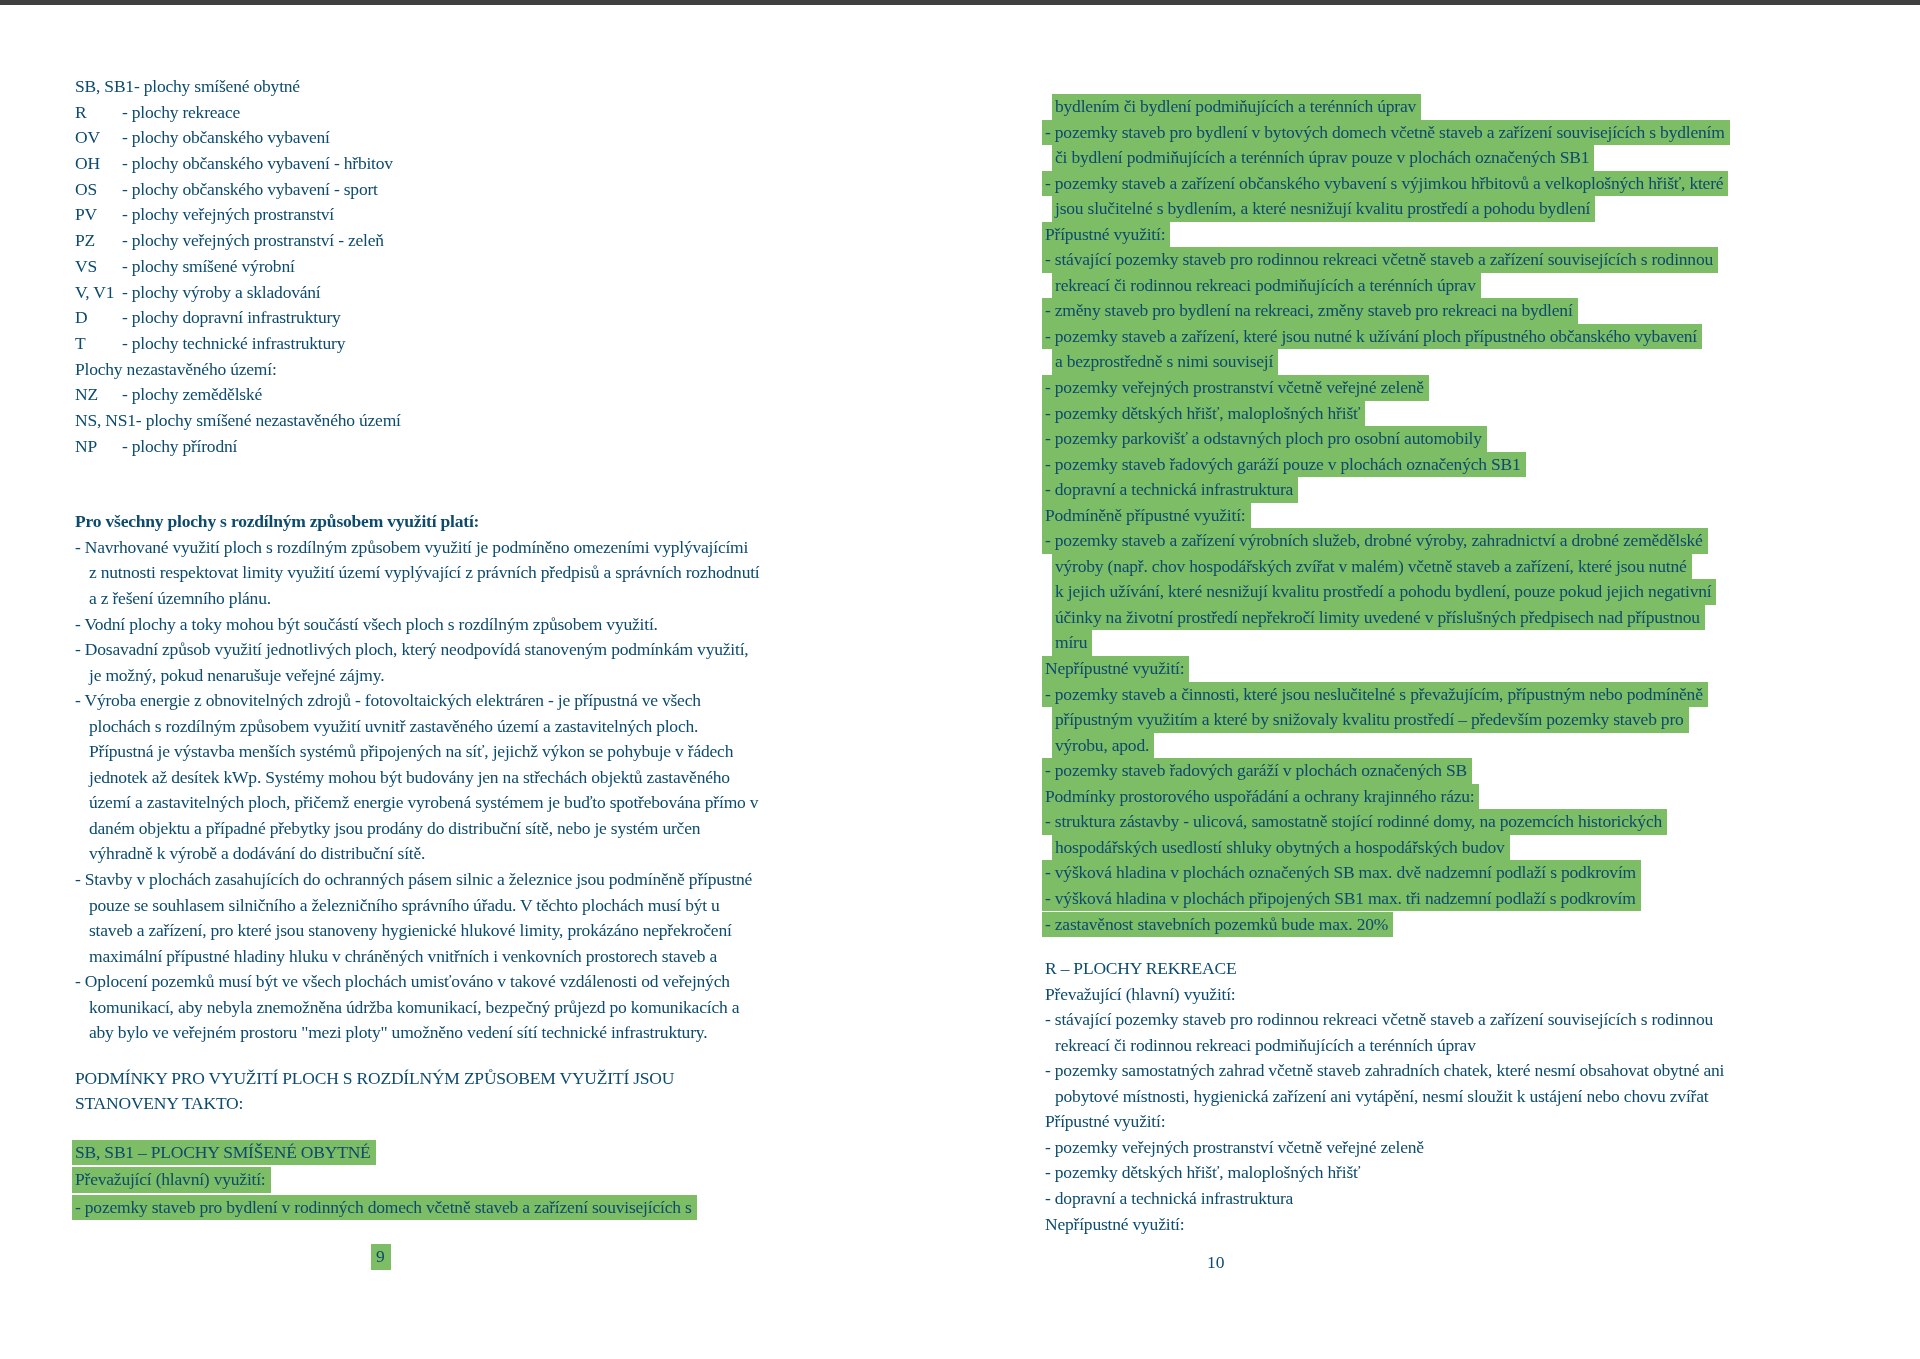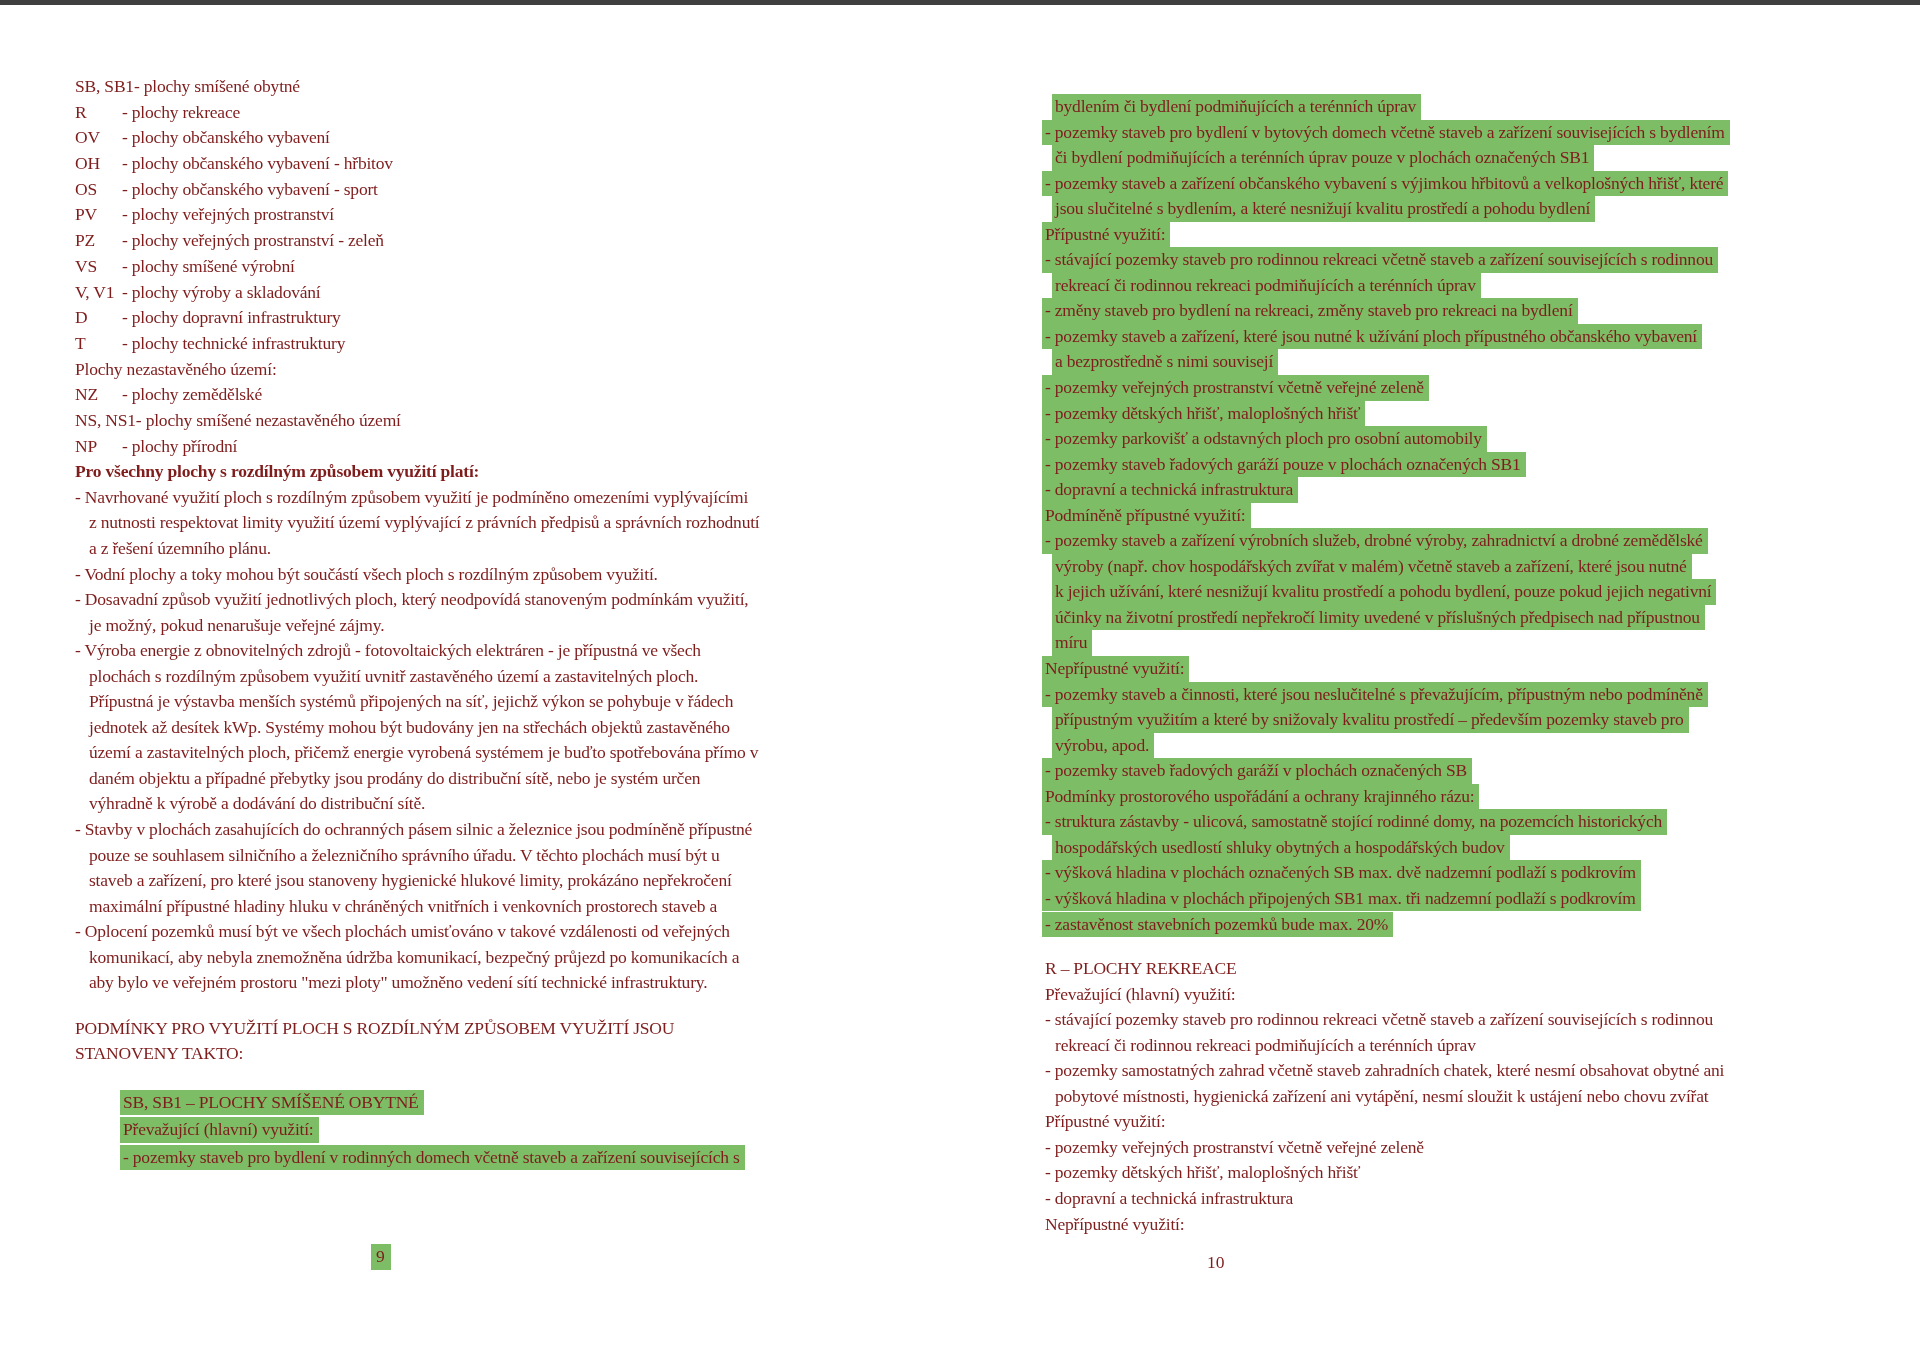--- a/index.html
+++ b/index.html
@@ -1,37 +1,37 @@
 <!DOCTYPE html>
 <html style="--hl: #7dbd66; --bar: #3f3f3f;"><head>
 <meta charset="utf-8">
 <style>
   html,body{margin:0;padding:0;background:#e8e8e8;}
   #canvas{
     position:relative;width:1920px;height:1359px;background:#ffffff;overflow:hidden;
-    font-family:"Liberation Serif","DejaVu Serif",serif;color:#7f1d1d;
+    font-family:"Liberation Serif","DejaVu Serif",serif;color:#0c4a6e;
   }
   #topbar{position:absolute;top:0;left:0;width:1920px;height:5px;background:var(--bar,#3f3f3f);}
   #left-page{position:absolute;left:75px;top:76px;width:690px;}
   #right-page{position:absolute;left:1045px;top:94px;width:840px;}
 
   .ln{height:25.55px;white-space:nowrap;font-size:17.5px;letter-spacing:-0.2px;}
   .ln .t{display:inline-block;line-height:20.5px;}
   .ln.bold{font-weight:400;}
   .ln.highlight .t{background:var(--hl,#7dbd66);padding:2px 5px 3px 3px;margin-left:-3px;}
   #left-page .ln.indent{padding-left:14px;}
   #right-page .ln.indent{padding-left:10px;}
 
   .legend .ln{height:25.7px;}
   .lg-code{display:inline-block;min-width:47px;}
 
-  .general{text-decoration:underline;}
+  .general{margin-top:50px;text-decoration:underline;}
   .general .heading{font-weight:700;}
   .conds{margin-top:20px;}
-  .sbblk{margin-top:21px;margin-left:48px;}
+  .sbblk{margin-top:21px;}
   .sbblk .ln{height:27.5px;}
   .rblk{margin-top:21px;}
 
   .pagenum{position:absolute;font-size:17.5px;}
   #pn9{left:371px;top:1244px;}
   #pn9 .t{background:var(--hl,#7dbd66);padding:2px 6px 3px 5px;display:inline-block;line-height:20.5px;}
   #pn10{left:1207px;top:1252px;}
 </style>
 </head>
 <body>

